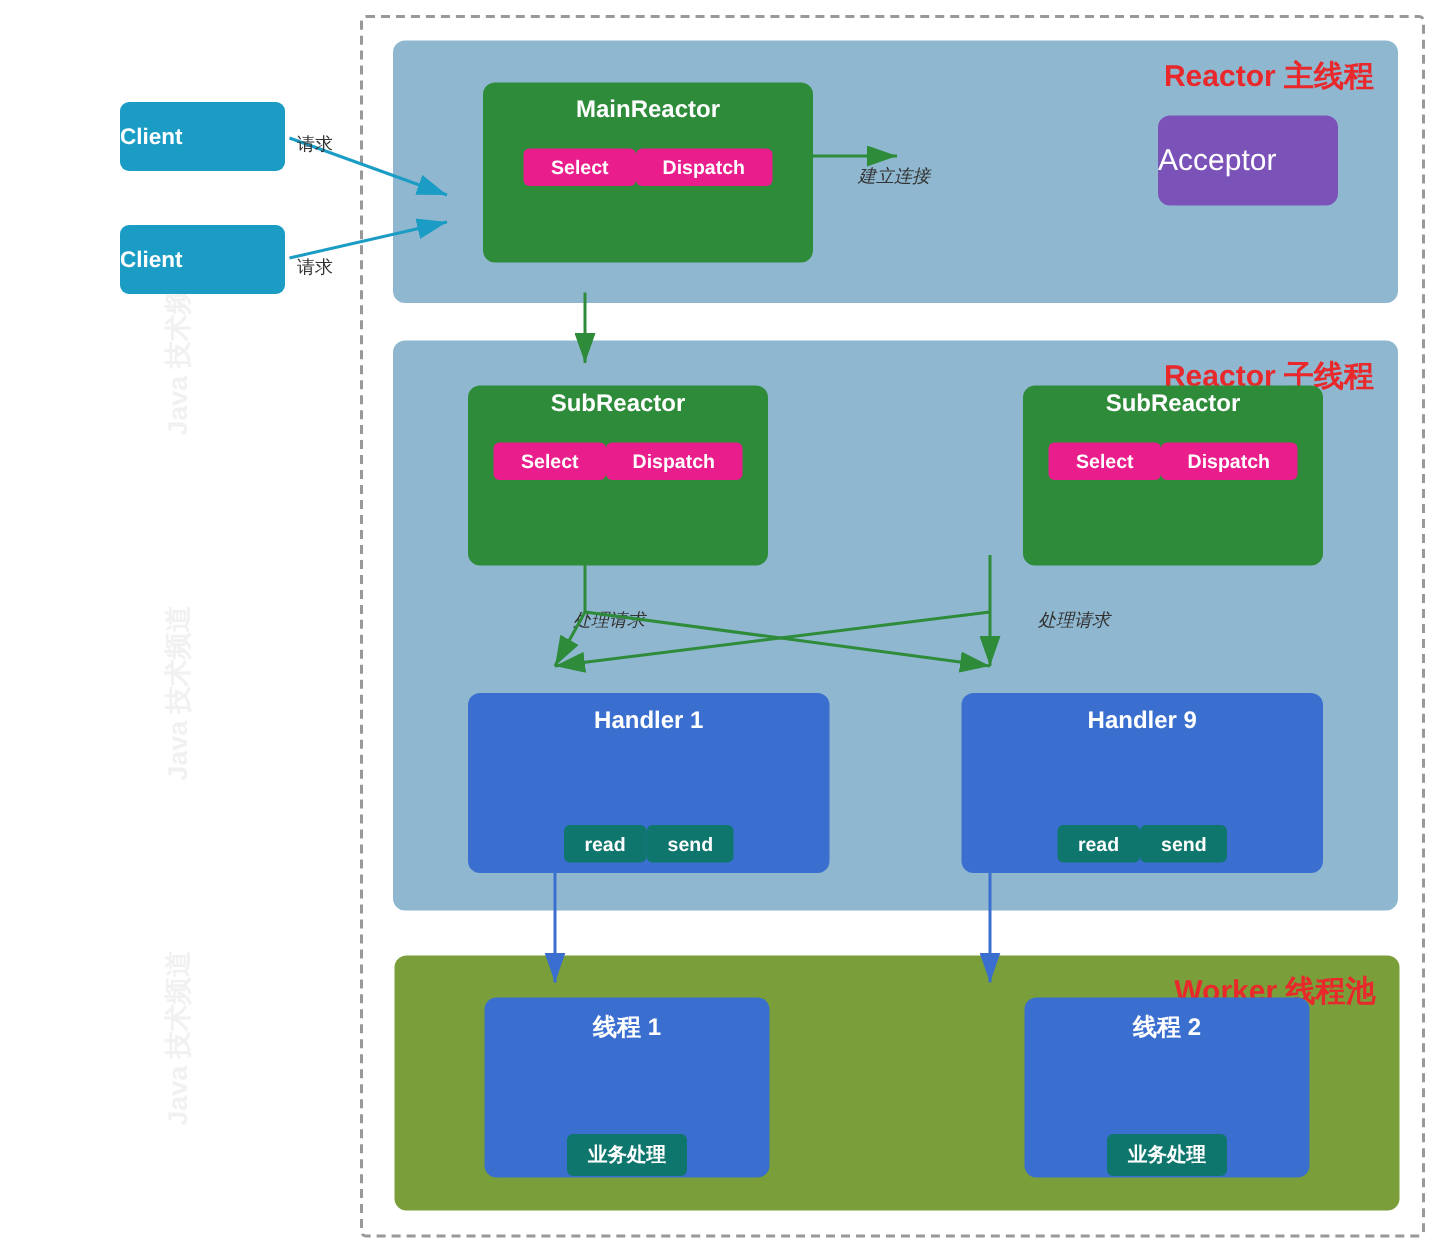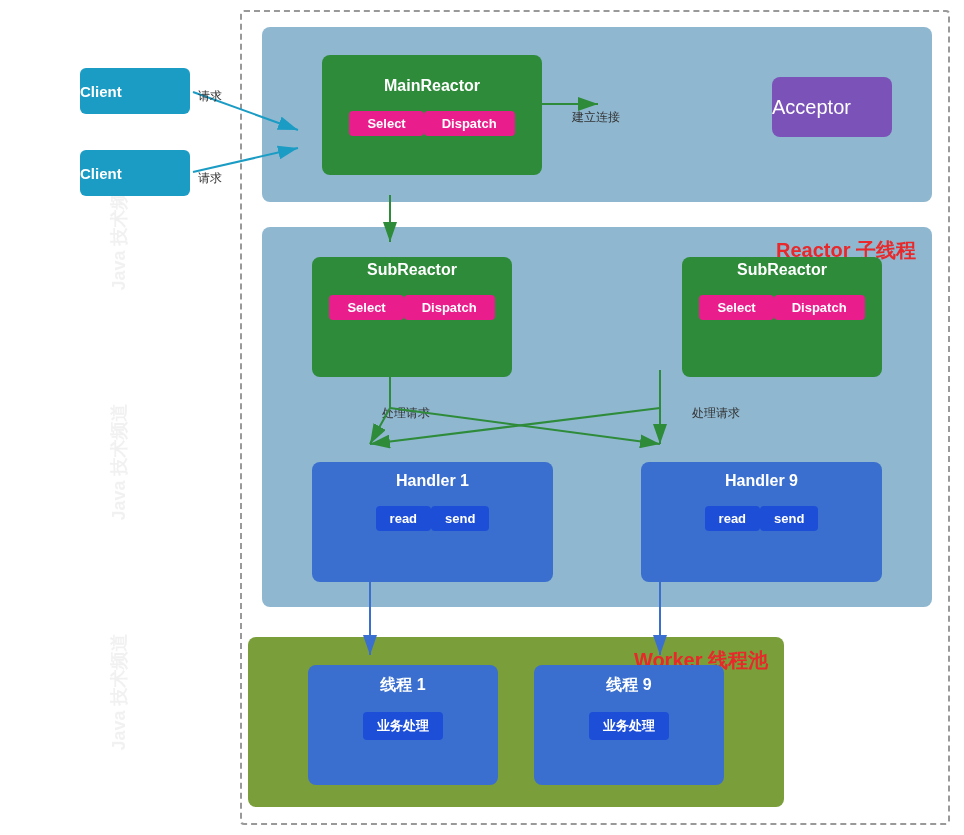--- a/index.html
+++ b/index.html
@@ -59,21 +59,21 @@
       left: 60px;
       top: 28px;
       width: 220px;
       height: 120px;
       background: #2e8b3a;
       border-radius: 8px;
       display: flex;
       flex-direction: column;
       align-items: center;
       justify-content: flex-start;
-      padding-top: 22px;
+      padding-top: 10px;
     }
 
     .box-title {
       color: #fff;
       font-size: 16px;
       font-weight: bold;
       margin-bottom: 16px;
     }
 
     .box-buttons {
@@ -85,28 +85,29 @@
       color: #fff;
       border: none;
       border-radius: 4px;
       padding: 5px 18px;
       font-size: 13px;
       font-weight: bold;
       cursor: pointer;
     }
 
     .btn-orange {
-      background: #1d4ed8;
+      background: #0f766e;
       color: #fff;
       border: none;
       border-radius: 4px;
       padding: 5px 14px;
       font-size: 13px;
       font-weight: bold;
       cursor: pointer;
+      margin-top: 44px;
     }
 
     .acceptor-box {
       position: absolute;
       right: 40px;
       top: 50px;
       width: 120px;
       height: 60px;
       background: #7b52b8;
       border-radius: 8px;
@@ -170,23 +171,23 @@
     }
 
     .handler-right {
       right: 50px;
       top: 235px;
     }
 
     
     .worker-section {
       position: absolute;
-      left: 6px;
+      left: 21px;
       top: 625px;
-      width: 536px;
+      width: 670px;
       height: 170px;
       background: #7a9e3a;
       border-radius: 8px;
     }
 
     .thread-box {
       position: absolute;
       width: 190px;
       height: 120px;
       background: #3a6fcf;
@@ -224,20 +225,21 @@
     }
 
     .client-1 { left: 80px; top: 68px; }
     .client-2 { left: 80px; top: 150px; }
 
     
     .arrow-label {
       position: absolute;
       font-size: 12px;
       color: #333;
+      font-style: italic;
     }
 
     
     .arrow-svg {
       position: absolute;
       top: 0;
       left: 0;
       width: 964px;
       height: 835px;
       pointer-events: none;
@@ -254,20 +256,21 @@
 <div class="client-box client-1">
   <span>Client</span>
 </div>
 <div class="client-box client-2">
   <span>Client</span>
 </div>
 
 <div class="main-container">
 
   <div class="reactor-main-section">
+    <div class="section-title-red">Reactor 主线程</div>
 
     <div class="main-reactor-box">
       <div class="box-title">MainReactor</div>
       <div class="box-buttons">
         <button class="btn-pink">Select</button>
         <button class="btn-pink">Dispatch</button>
       </div>
     </div>
 
     <div class="acceptor-box">
@@ -320,21 +323,21 @@
     <div class="section-title-red">Worker 线程池</div>
 
     <div class="thread-box thread-left">
       <div class="box-title">线程 1</div>
       <div class="box-buttons">
         <button class="btn-orange">业务处理</button>
       </div>
     </div>
 
     <div class="thread-box thread-right">
-      <div class="box-title">线程 9</div>
+      <div class="box-title">线程 2</div>
       <div class="box-buttons">
         <button class="btn-orange">业务处理</button>
       </div>
     </div>
   </div>
 
 </div>
 
 <svg class="arrow-svg">
   <defs>

